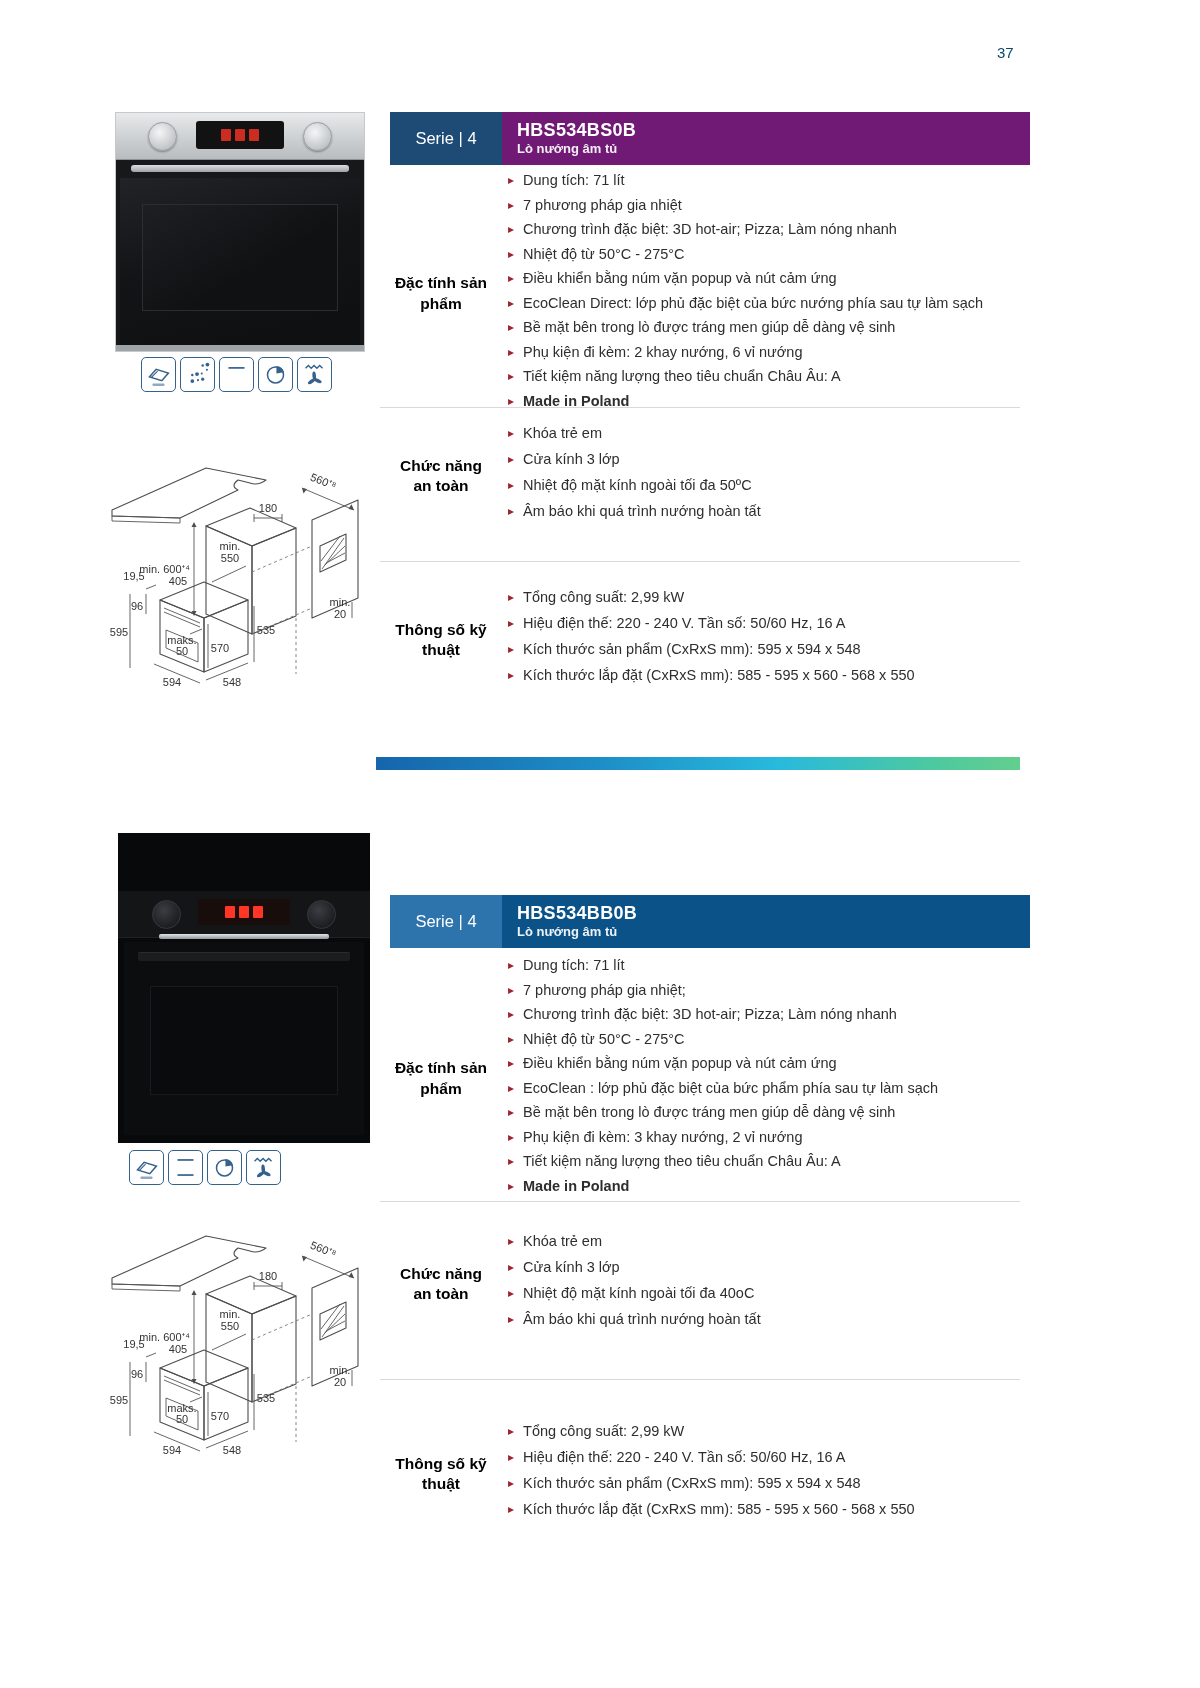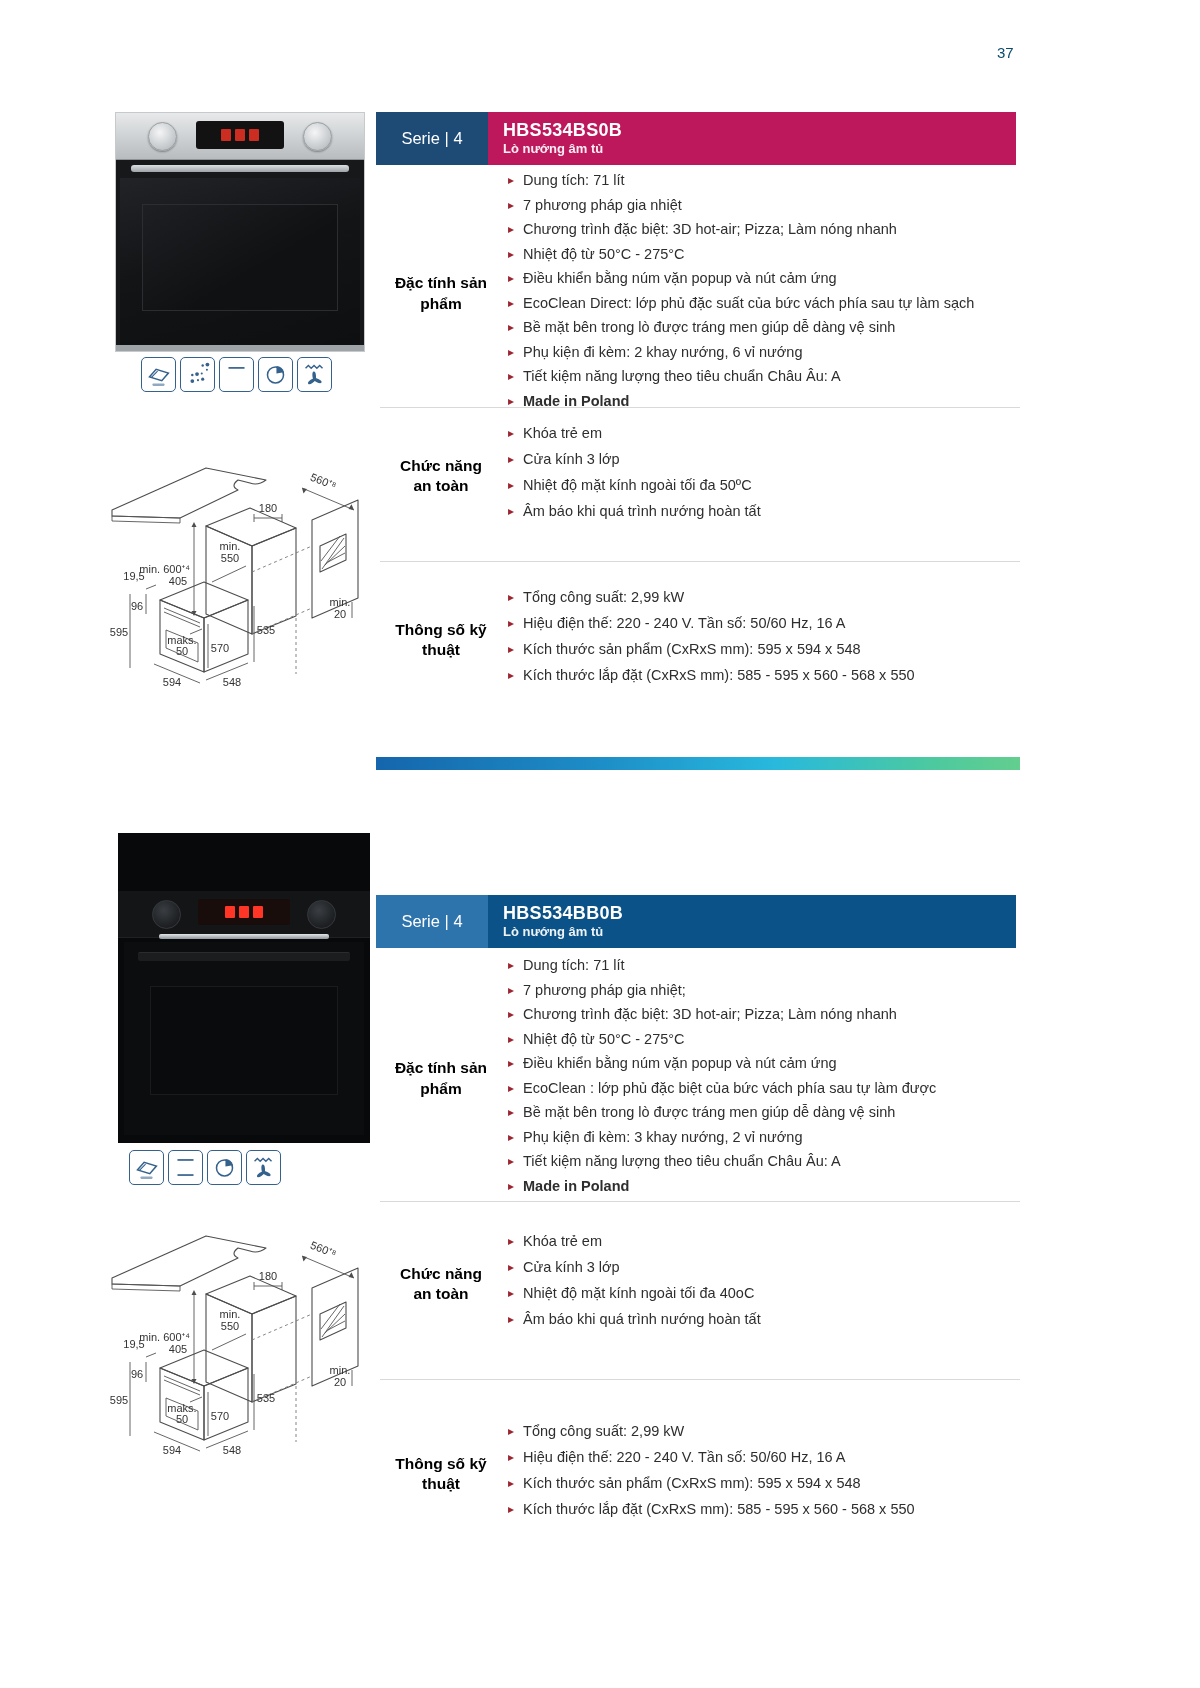--- a/index.html
+++ b/index.html
@@ -60,28 +60,28 @@
   
   .diagram{position:absolute;width:270px;height:270px;}
   .diagram.d1{left:106px;top:422px;}
   .diagram.d2{left:106px;top:1190px;}
   .diagram text{font-size:11px;fill:#333;font-family:"Liberation Sans",sans-serif;}
   .dln{stroke:#4d4d4d;stroke-width:1.1;fill:none;stroke-linejoin:round;}
   .dthin{stroke:#555;stroke-width:0.9;fill:none;}
   .ddash{stroke:#777;stroke-width:0.9;fill:none;stroke-dasharray:3 3;}
 
   
-  .hdr{position:absolute;left:376px;width:640px;height:53px;display:flex;}
+  .hdr{position:absolute;left:390px;width:640px;height:53px;display:flex;}
   .hdr.h1{top:112px;} .hdr.h2{top:895px;}
   .serie-box{width:112px;display:flex;align-items:center;justify-content:center;
              color:#fff;font-size:16.5px;}
   .h1 .serie-box{background:#1d4b76;} .h2 .serie-box{background:#2e74ac;}
   .model-box{flex:1;display:flex;flex-direction:column;justify-content:center;
              padding-left:15px;color:#fff;}
-  .h1 .model-box{background:#be185d;} .h2 .model-box{background:#0a5287;}
+  .h1 .model-box{background:#701a75;} .h2 .model-box{background:#0a5287;}
   .model{font-size:18px;font-weight:bold;letter-spacing:.3px;line-height:1.15;}
   .mtype{font-size:13px;opacity:.93;line-height:1.2;font-weight:bold;}
 
   .sec{position:absolute;left:380px;width:640px;display:flex;}
   .sec-label{width:122px;display:flex;align-items:center;justify-content:center;
              color:#000000;font-weight:bold;font-size:15.5px;line-height:1.3;text-align:center;}
   .sec-label span{display:inline-block;max-width:96px;}
   .sec-body{flex:1;padding-left:6px;}
   .feat-row{display:flex;align-items:flex-start;margin-bottom:6.5px;}
   .safety .feat-row,.tech .feat-row{margin-bottom:8px;}
@@ -257,21 +257,21 @@
         <div class="feat-row">
           <span class="tri">▸</span>
           <span class="ftext">Nhiệt độ từ 50°C - 275°C</span>
         </div>
         <div class="feat-row">
           <span class="tri">▸</span>
           <span class="ftext">Điều khiển bằng núm vặn popup và nút cảm ứng</span>
         </div>
         <div class="feat-row">
           <span class="tri">▸</span>
-          <span class="ftext">EcoClean Direct: lớp phủ đặc suất của bức vách phía sau tự làm sạch</span>
+          <span class="ftext">EcoClean Direct: lớp phủ đặc biệt của bức nướng phía sau tự làm sạch</span>
         </div>
         <div class="feat-row">
           <span class="tri">▸</span>
           <span class="ftext">Bề mặt bên trong lò được tráng men giúp dễ dàng vệ sinh</span>
         </div>
         <div class="feat-row">
           <span class="tri">▸</span>
           <span class="ftext">Phụ kiện đi kèm: 2 khay nướng, 6 vỉ nướng</span>
         </div>
         <div class="feat-row">
@@ -474,21 +474,21 @@
         <div class="feat-row">
           <span class="tri">▸</span>
           <span class="ftext">Nhiệt độ từ 50°C - 275°C</span>
         </div>
         <div class="feat-row">
           <span class="tri">▸</span>
           <span class="ftext">Điều khiển bằng núm vặn popup và nút cảm ứng</span>
         </div>
         <div class="feat-row">
           <span class="tri">▸</span>
-          <span class="ftext">EcoClean : lớp phủ đặc biệt của bức vách phía sau tự làm được</span>
+          <span class="ftext">EcoClean : lớp phủ đặc biệt của bức phẩm phía sau tự làm sạch</span>
         </div>
         <div class="feat-row">
           <span class="tri">▸</span>
           <span class="ftext">Bề mặt bên trong lò được tráng men giúp dễ dàng vệ sinh</span>
         </div>
         <div class="feat-row">
           <span class="tri">▸</span>
           <span class="ftext">Phụ kiện đi kèm: 3 khay nướng, 2 vỉ nướng</span>
         </div>
         <div class="feat-row">

